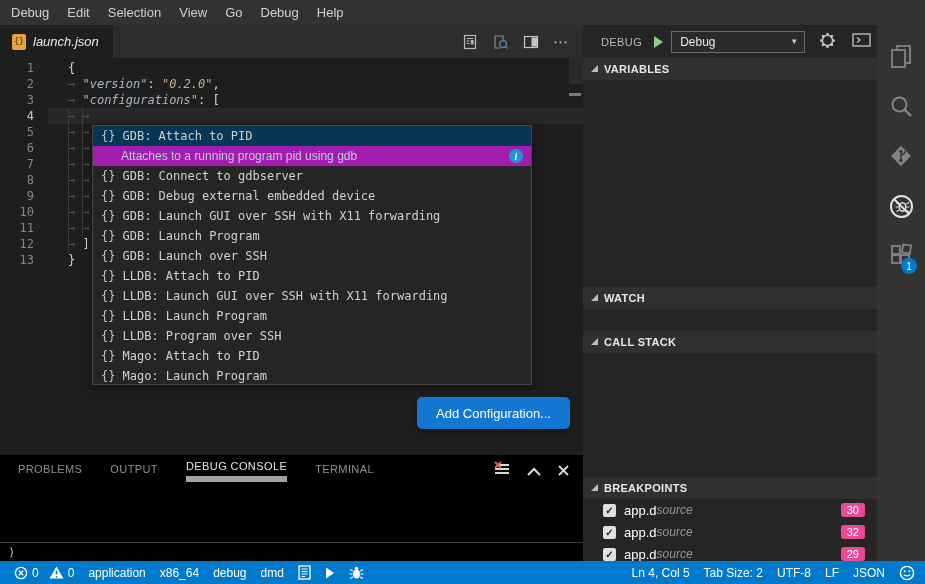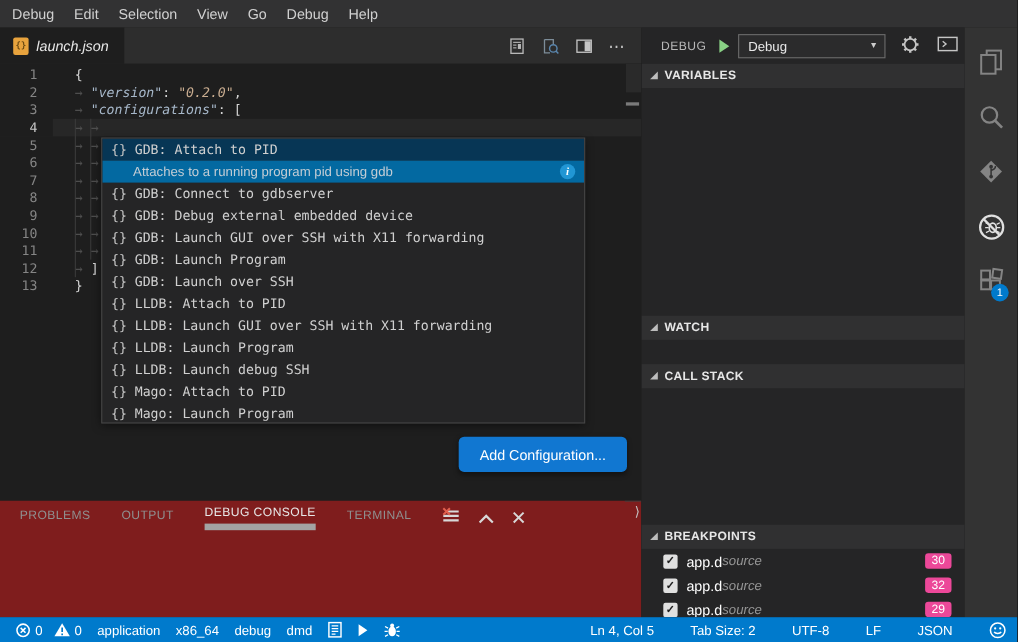--- a/index.html
+++ b/index.html
@@ -38,31 +38,31 @@
   .indent-guide { position:absolute; width:1px; background:#3a3a3a; }
   .scroll-marker { position:absolute; right:2px; top:35px; width:12px; height:3px; background:#7a7a7a; }
   .scroll-shadow { position:absolute; right:0; top:0; width:14px; height:26px; background:#2a2a2a; }
   
   .suggest { position:absolute; left:92px; top:67px; width:440px; height:260px;
     background:#252526; border:1px solid #454545; box-shadow:0 2px 8px rgba(0,0,0,.5); overflow:hidden; }
   .sg-row { height:20px; display:flex; align-items:center; padding-left:8px; color:#d0d0d0;
     font-family:"DejaVu Sans Mono", monospace; font-size:12px; white-space:pre; }
   .sg-row .sg-icon { color:#c5c5c5; margin-right:7px; }
   .sg-row.sel { background:#073655; }
-  .sg-desc { height:20px; display:flex; align-items:center; background:#0369a1;
+  .sg-desc { height:20px; display:flex; align-items:center; background:#a21caf;
     padding-left:28px; color:#c3cdd5; font-family:"Liberation Sans", sans-serif; font-size:12px; }
   .sg-info { margin-left:auto; margin-right:8px; width:14px; height:14px; border-radius:50%;
     background:#2196d4; color:#fff; font:italic bold 10px "Liberation Serif", serif;
     display:flex; align-items:center; justify-content:center; flex:none; }
   
   .add-config { position:absolute; left:417px; top:339px; width:153px; height:32px;
     background:#1177d1; color:#ffffff; border:none; border-radius:5px; font-size:13px;
     font-family:"Liberation Sans", sans-serif; box-shadow:0 2px 5px rgba(0,0,0,.4); }
   
-  .panel { height:106px; background:#7f1d1d; display:flex; flex-direction:row; }
+  .panel { height:106px; background:#000000; display:flex; flex-direction:column; }
   .panel-tabs { height:32px; display:flex; align-items:center; padding-left:18px; }
   .panel-tab { margin-right:28px; font-size:11px; letter-spacing:.4px; color:#8f8f8f; padding-bottom:4px; }
   .panel-tab.active { color:#e7e7e7; border-bottom:6px solid #a3a3a3; }
   .panel-actions { margin-left:auto; display:flex; align-items:center; gap:17px; padding-right:14px; }
   .console-body { flex:1; }
   .console-input { height:19px; border-top:1px solid #404040; display:flex; align-items:center;
     padding-left:8px; color:#c5c5c5; font-family:"DejaVu Sans Mono", monospace; font-size:12px; }
   
   .side-panel { width:294px; background:#252526; display:flex; flex-direction:column; overflow:hidden; }
   .debug-toolbar { height:33px; display:flex; align-items:center; padding-left:18px; flex:none; }
@@ -93,21 +93,21 @@
   .activity-bar { width:48px; background:#333333; display:flex; flex-direction:column;
     align-items:center; padding-top:6px; }
   .ab-item { height:50px; display:flex; align-items:center; justify-content:center; width:100%; position:relative; }
   .ab-badge { position:absolute; right:8px; bottom:7px; width:16px; height:16px; border-radius:50%;
     background:#007acc; color:#fff; font-size:10px; display:flex; align-items:center; justify-content:center; }
   
   .statusbar { height:23px; background:#007acc; display:flex; align-items:center;
     color:#ffffff; font-size:12px; padding:0 10px 0 14px; }
   .sb-group { display:flex; align-items:center; gap:14px; }
   .sb-item { display:flex; align-items:center; gap:4px; white-space:nowrap; }
-  .sb-right { margin-left:auto; display:flex; align-items:center; gap:33px; }
+  .sb-right { margin-left:auto; display:flex; align-items:center; gap:14px; }
   svg { overflow:visible; }
 </style>
 </head>
 <body>
 
 <div class="app">
 
   <div class="menubar">
       <span class="menu-item">Debug</span>
       <span class="menu-item">Edit</span>
@@ -183,21 +183,21 @@
               <span class="sg-info">i</span>
             </div>
             <div class="sg-row"><span class="sg-icon">{}</span><span>GDB: Connect to gdbserver</span></div>
             <div class="sg-row"><span class="sg-icon">{}</span><span>GDB: Debug external embedded device</span></div>
             <div class="sg-row"><span class="sg-icon">{}</span><span>GDB: Launch GUI over SSH with X11 forwarding</span></div>
             <div class="sg-row"><span class="sg-icon">{}</span><span>GDB: Launch Program</span></div>
             <div class="sg-row"><span class="sg-icon">{}</span><span>GDB: Launch over SSH</span></div>
             <div class="sg-row"><span class="sg-icon">{}</span><span>LLDB: Attach to PID</span></div>
             <div class="sg-row"><span class="sg-icon">{}</span><span>LLDB: Launch GUI over SSH with X11 forwarding</span></div>
             <div class="sg-row"><span class="sg-icon">{}</span><span>LLDB: Launch Program</span></div>
-            <div class="sg-row"><span class="sg-icon">{}</span><span>LLDB: Launch debug SSH</span></div>
+            <div class="sg-row"><span class="sg-icon">{}</span><span>LLDB: Program over SSH</span></div>
             <div class="sg-row"><span class="sg-icon">{}</span><span>Mago: Attach to PID</span></div>
             <div class="sg-row"><span class="sg-icon">{}</span><span>Mago: Launch Program</span></div>
           </div>
 
         <button class="add-config">Add Configuration...</button>
       </div>
 
       <div class="panel">
         <div class="panel-tabs" id="panel-tabs">
           <span class="panel-tab">PROBLEMS</span>

